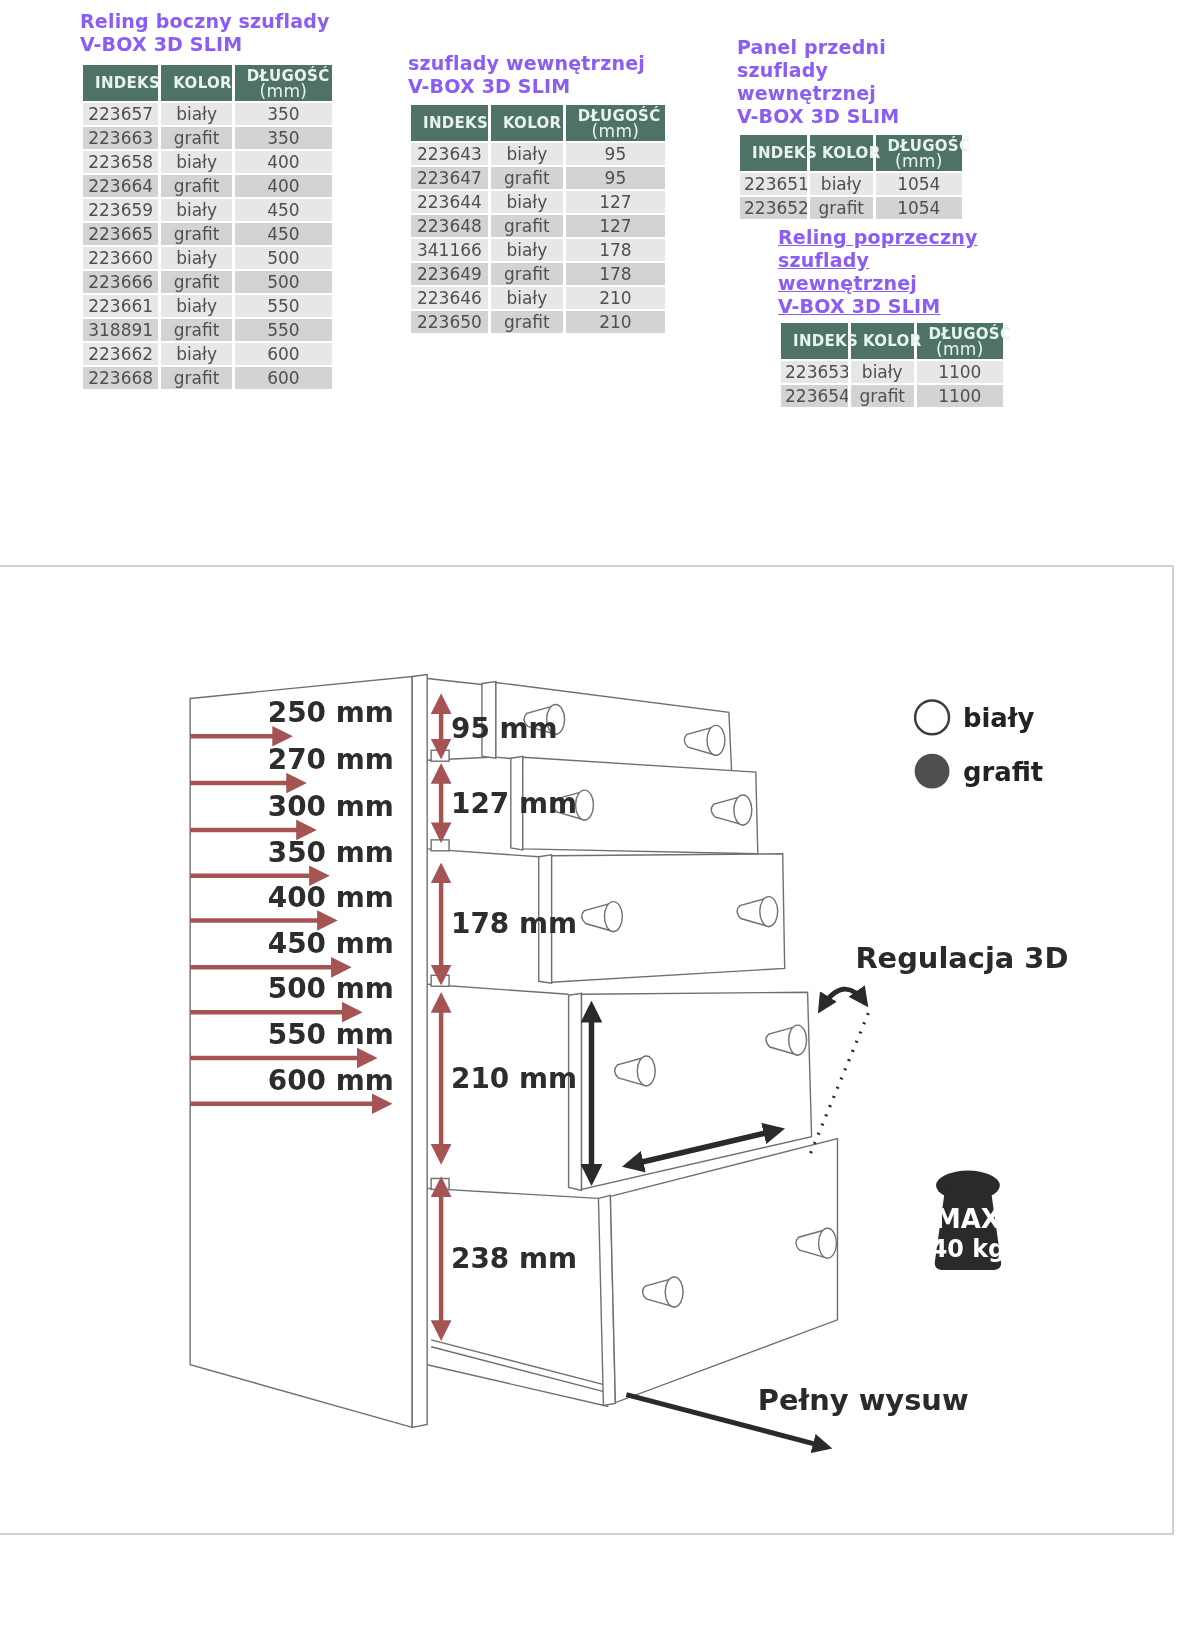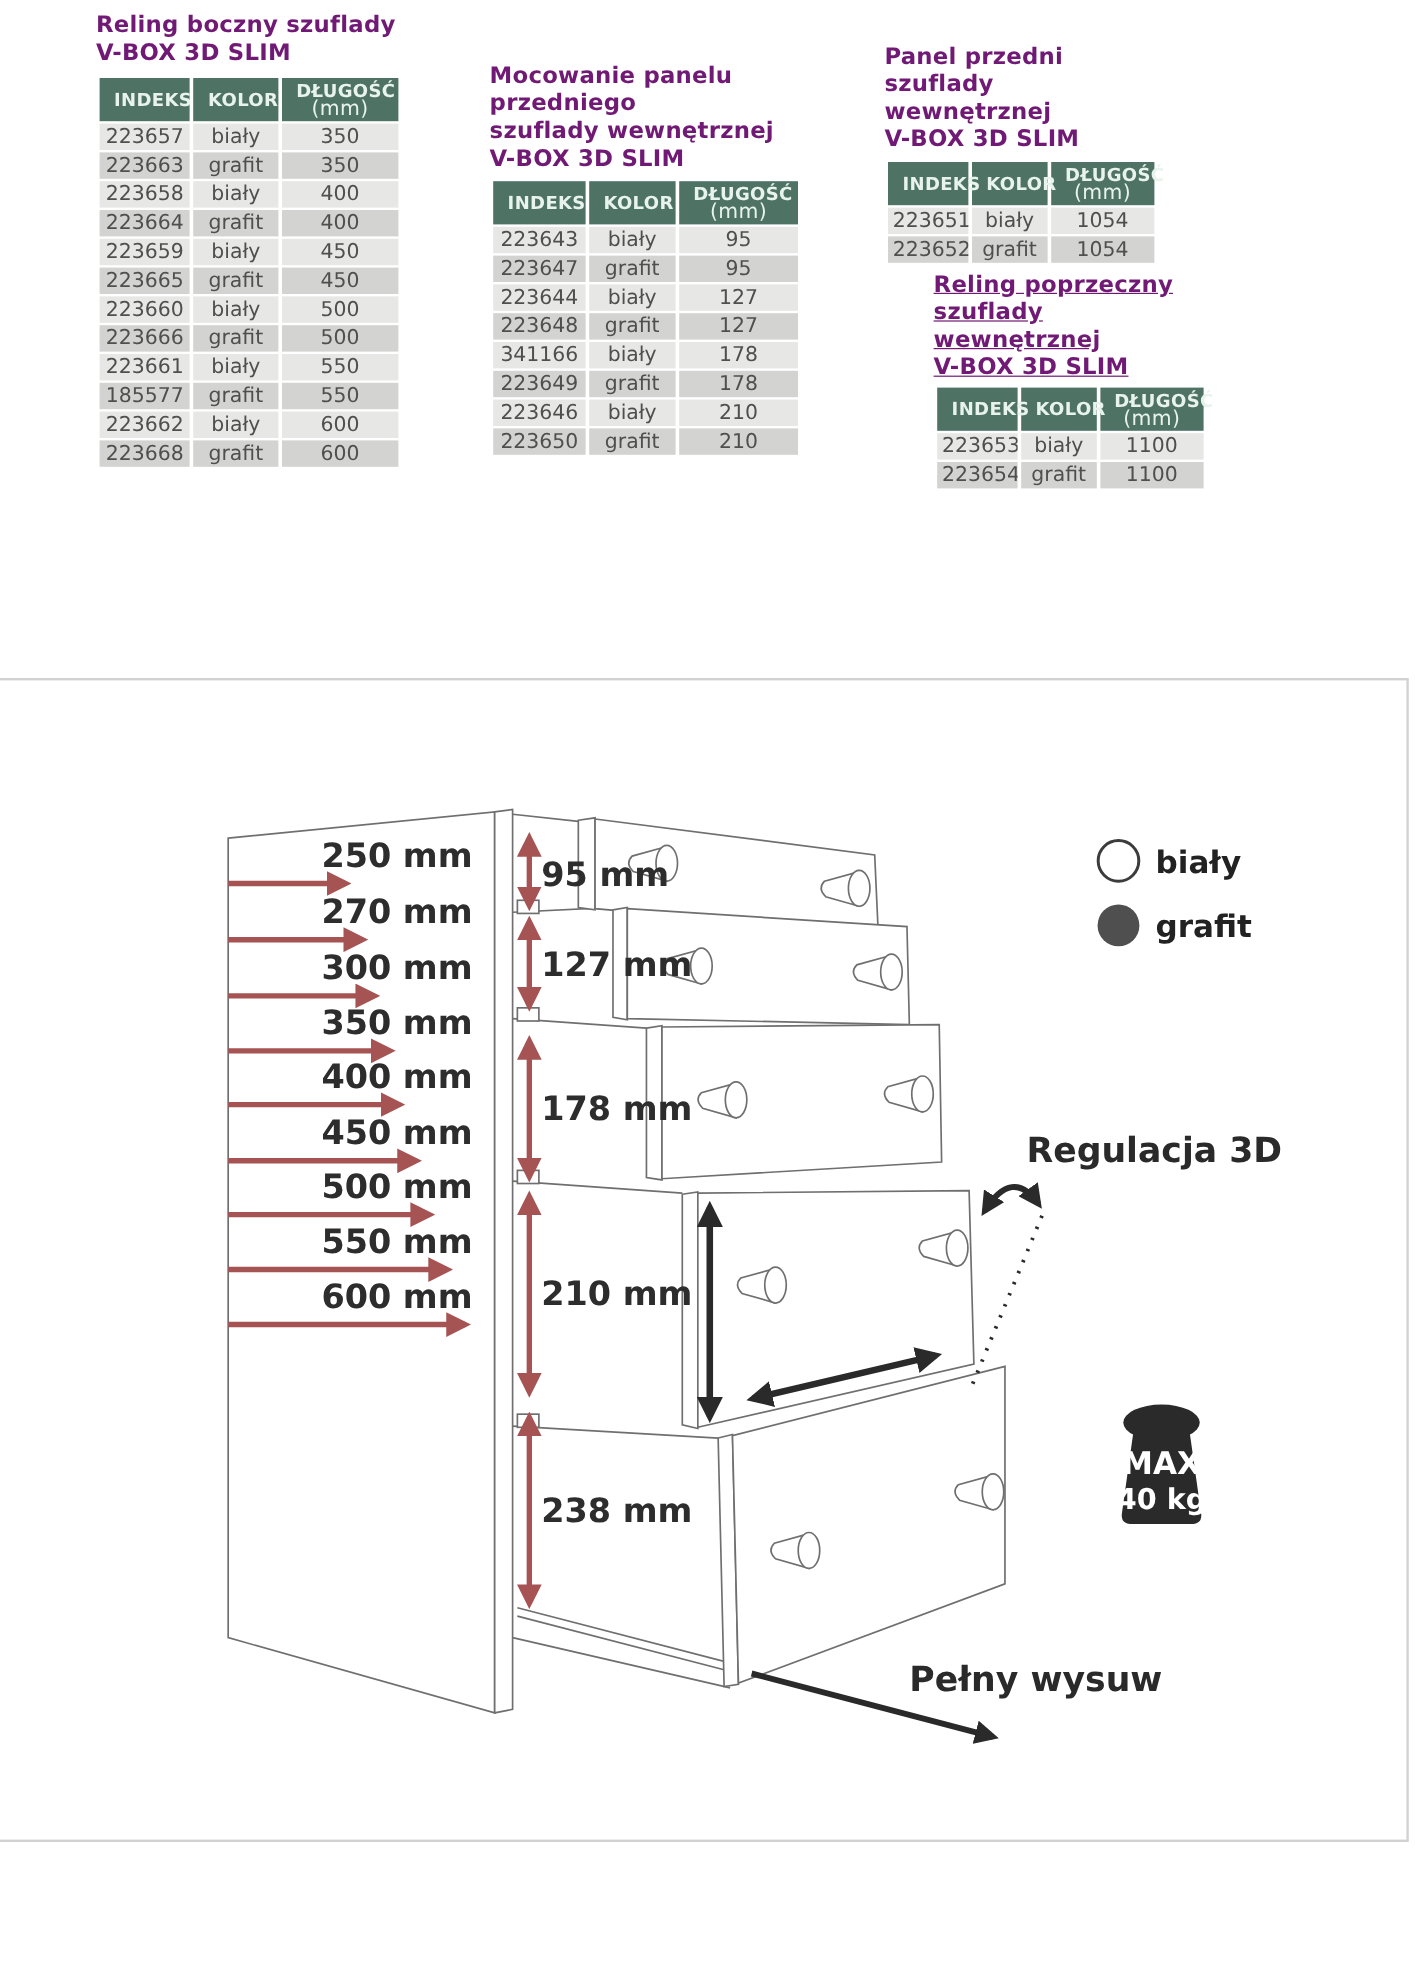--- a/index.html
+++ b/index.html
@@ -3,21 +3,21 @@
 <meta charset="utf-8">
 <style>
   html,body{margin:0;padding:0;background:#fff;}
   body{
     width:1179px;height:1651px;position:relative;overflow:hidden;
     font-family:"DejaVu Sans","Liberation Sans",sans-serif;
     -webkit-font-smoothing:antialiased;
   }
   
   .tbl{position:absolute;}
-  .tbl-title{font-weight:bold;font-size:19px;line-height:23px;color:#701a75;letter-spacing:.2px;}
+  .tbl-title{font-weight:bold;font-size:19px;line-height:23px;color:#8b5cf6;letter-spacing:.2px;}
   .tbl table{border-collapse:separate;border-spacing:3px 2px;table-layout:fixed;width:100%;}
   .tbl th{
     background:var(--table-header-bg,#4e7365);
     color:#e8f3ed;font-size:15px;font-weight:bold;text-align:center;
     padding:2px 12px;height:32px;line-height:16px;letter-spacing:.3px;
   }
   .tbl th .sub{font-size:17px;font-weight:normal;display:block;line-height:14px;}
   .tbl td{
     font-size:17px;color:#4f4f4f;text-align:center;height:22px;padding:0 4px;
     white-space:nowrap;overflow:hidden;
@@ -115,40 +115,39 @@
             <td>223666</td>
             <td>grafit</td>
             <td>500</td>
           </tr>
           <tr>
             <td>223661</td>
             <td>biały</td>
             <td>550</td>
           </tr>
           <tr>
-            <td>185577</td>
+            <td>318891</td>
             <td>grafit</td>
             <td>550</td>
           </tr>
           <tr>
             <td>223662</td>
             <td>biały</td>
             <td>600</td>
           </tr>
           <tr>
             <td>223668</td>
             <td>grafit</td>
             <td>600</td>
           </tr>
         </tbody>
       </table>
   </section>
   <section class="tbl" id="tbl1">
     <div class="tbl-title">
-        <div>Mocowanie panelu przedniego</div>
         <div>szuflady wewnętrznej</div>
         <div>V-BOX 3D SLIM</div>
       </div>
     <table>
         <colgroup>
           <col style="width: 31%;">
           <col style="width: 29%;">
           <col style="width: 40%;">
         </colgroup>
         <thead>

